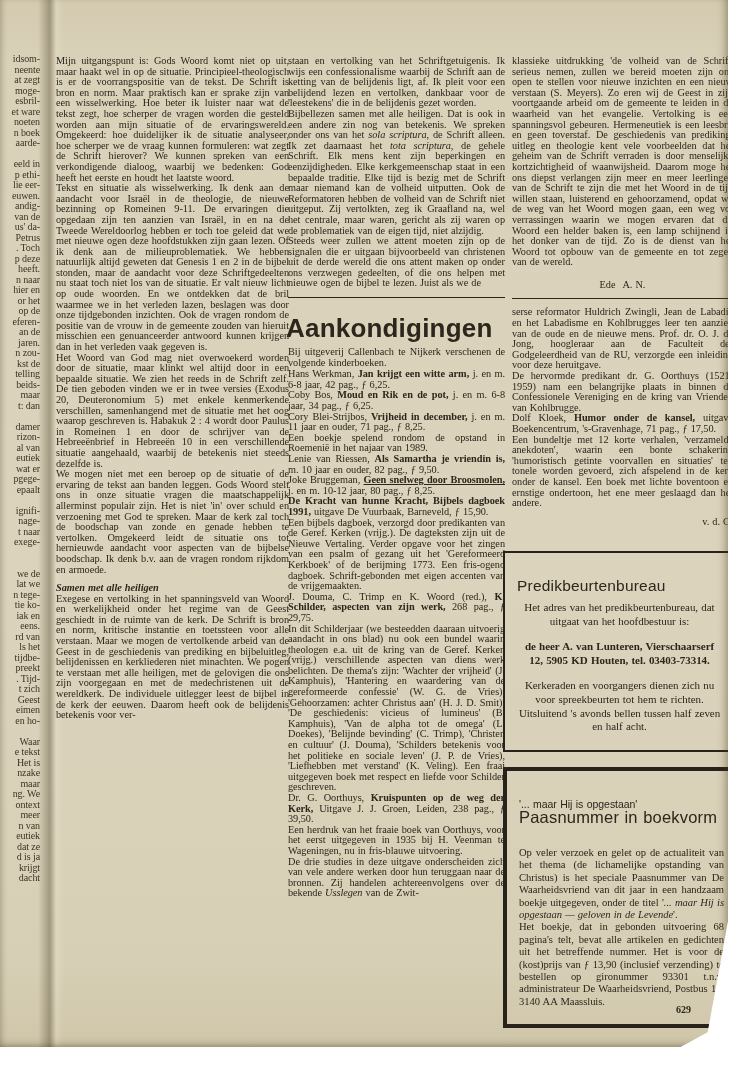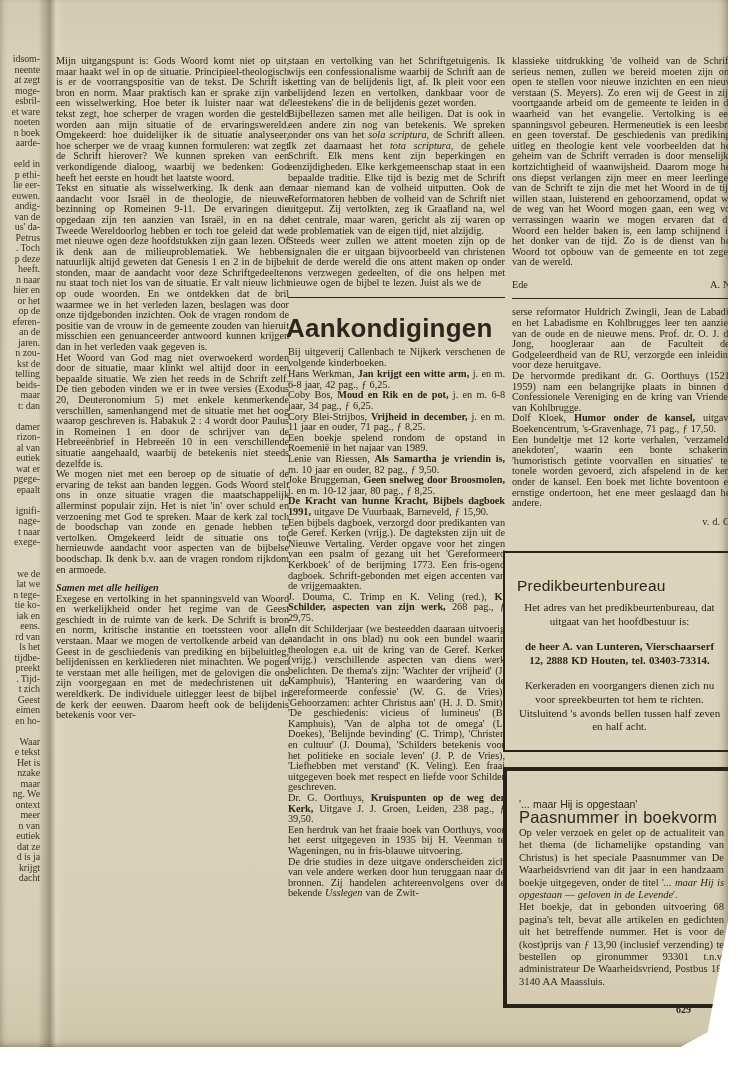--- a/index.html
+++ b/index.html
@@ -37,41 +37,41 @@
   #col1{left:56px;width:233px;}
   #col2{left:288px;width:217px;}
   #col3{left:512px;width:221px;}
   .subhead{font-weight:bold;margin-top:8px !important;font-style:italic;}
   .rule{border:none;border-top:1.7px solid #2c261c;margin:8px 0 0 0;}
   .ann-title{
     font-family:"Liberation Sans", sans-serif;font-weight:700;
     font-size:26px;letter-spacing:.2px;margin:16px 0 5px -2px;line-height:28px;
   }
   .ann-intro{margin-bottom:1px !important;}
-  .sigrow{display:flex;justify-content:space-between;margin:12px 0 4px 0;gap:7px;}
+  .sigrow{display:flex;justify-content:center;margin:12px 0 4px 0;gap:7px;}
   .sigright{text-align:right;margin-top:8px !important;}
   .notice-box{
     border:2px solid #27221a;margin:24px 0 0 -9px;width:205px;
     padding:28px 12px 16px 12px;
   }
   .notice-box.thick{border-width:4px;margin-top:15px;}
   .box-title{
     font-family:"Liberation Sans", sans-serif;font-weight:400;
     font-size:15.5px;margin:0 0 9px 0;letter-spacing:.2px;
   }
   .box-body{font-size:11px;line-height:13.6px;text-align:center;margin:0 0 12px 0 !important;}
   .box-body.bold{font-weight:bold;}
   .box-body.last{margin-bottom:0 !important;}
   .motto{
     font-family:"Liberation Sans", sans-serif;font-size:10.5px;
     margin:0 0 3px 0 !important;text-align:left;
   }
   .easter-title{
     font-family:"Liberation Sans", sans-serif;font-weight:400;
-    font-size:16.5px;margin:0 0 4px 0;letter-spacing:.2px;
+    font-size:16.5px;margin:0 0 24px 0;letter-spacing:.2px;
   }
   .easter-body{font-size:10.6px;line-height:12.4px;margin:0 !important;}
   .pagenum{
     position:absolute;left:676px;top:1004px;font-size:10px;font-weight:bold;color:#2c261c;
   }
 </style>
 </head>
 <body>
 
 <div class="paper">
@@ -171,24 +171,24 @@
     <p><span>Bijbellezen samen met alle heiligen. Dat is ook in een andere zin nog van betekenis. We spreken onder ons van het </span><span style="font-style: italic;">sola scriptura</span><span>, de Schrift alleen. Ik zet daarnaast het </span><span style="font-style: italic;">tota scriptura</span><span>, de gehele Schrift. Elk mens kent zijn beperkingen en eenzijdigheden. Elke kerkgemeenschap staat in een bepaalde traditie. Elke tijd is bezig met de Schrift maar niemand kan de volheid uitputten. Ook de Reformatoren hebben de volheid van de Schrift niet uitgeput. Zij vertolkten, zeg ik Graafland na, wel het centrale, maar waren, gericht als zij waren op de problematiek van de eigen tijd, niet alzijdig.</span></p>
     <p>Steeds weer zullen we attent moeten zijn op de signalen die er uitgaan bijvoorbeeld van christenen uit de derde wereld die ons attent maken op onder ons verzwegen gedeelten, of die ons helpen met nieuwe ogen de bijbel te lezen. Juist als we de</p>
     <hr class="rule">
     <div class="ann-title">Aankondigingen</div>
     <p class="ann-intro">Bij uitgeverij Callenbach te Nijkerk verschenen de volgende kinderboeken.</p>
     <p><span>Hans Werkman, </span><span style="font-weight: bold;">Jan krijgt een witte arm,</span><span> j. en m. 6-8 jaar, 42 pag., ƒ 6,25.</span></p>
     <p><span>Coby Bos, </span><span style="font-weight: bold;">Moud en Rik en de pot,</span><span> j. en m. 6-8 jaar, 34 pag., ƒ 6,25.</span></p>
     <p><span>Cory Blei-Strijbos, </span><span style="font-weight: bold;">Vrijheid in december,</span><span> j. en m. 11 jaar en ouder, 71 pag., ƒ 8,25.</span></p>
     <p><span>Een boekje spelend rondom de opstand in Roemenië in het najaar van 1989.</span></p>
     <p><span>Lenie van Riessen, </span><span style="font-weight: bold;">Als Samartha je vriendin is,</span><span> m. 10 jaar en ouder, 82 pag., ƒ 9,50.</span></p>
-    <p><span>Joke Bruggeman, </span><span style="font-weight: bold;">Geen snelweg door Broosmolen,</span><span> j. en m. 10-12 jaar, 80 pag., ƒ 8,25.</span></p>
+    <p><span>Joke Bruggeman, </span><span style="font-weight: bold; text-decoration: underline;">Geen snelweg door Broosmolen,</span><span> j. en m. 10-12 jaar, 80 pag., ƒ 8,25.</span></p>
     <p><span style="font-weight: bold;">De Kracht van hunne Kracht, Bijbels dagboek 1991,</span><span> uitgave De Vuurbaak, Barneveld, ƒ 15,90.</span></p>
     <p><span>Een bijbels dagboek, verzorgd door predikanten van de Geref. Kerken (vrijg.). De dagteksten zijn uit de Nieuwe Vertaling. Verder opgave voor het zingen van een psalm of gezang uit het 'Gereformeerd Kerkboek' of de berijming 1773. Een fris-ogend dagboek. Schrift-gebonden met eigen accenten van de vrijgemaakten.</span></p>
-    <p><span>J. Douma, C. Trimp en K. Veling (red.), </span><span style="font-weight: bold;">K. Schilder, aspecten van zijn werk,</span><span> 268 pag., ƒ 29,75.</span></p>
+    <p><span>J. Douma, C. Trimp en K. Woord (red.), </span><span style="font-weight: bold;">K. Schilder, aspecten van zijn werk,</span><span> 268 pag., ƒ 29,75.</span></p>
     <p><span>In dit Schilderjaar (we besteedden daaraan uitvoerig aandacht in ons blad) nu ook een bundel waarin theologen e.a. uit de kring van de Geref. Kerken (vrijg.) verschillende aspecten van diens werk belichten. De thema's zijn: 'Wachter der vrijheid' (J. Kamphuis), 'Hantering en waardering van de gereformeerde confessie' (W. G. de Vries), 'Gehoorzamen: achter Christus aan' (H. J. D. Smit), 'De geschiedenis: vicieus of lumineus' (B. Kamphuis), 'Van de alpha tot de omega' (L. Doekes), 'Belijnde bevinding' (C. Trimp), 'Christen en cultuur' (J. Douma), 'Schilders betekenis voor het politieke en sociale leven' (J. P. de Vries), 'Liefhebben met verstand' (K. Veling). Een fraai uitgegeven boek met respect en liefde voor Schilder geschreven.</span></p>
     <p><span>Dr. G. Oorthuys, </span><span style="font-weight: bold;">Kruispunten op de weg der Kerk,</span><span> Uitgave J. J. Groen, Leiden, 238 pag., ƒ 39,50.</span></p>
     <p><span>Een herdruk van het fraaie boek van Oorthuys, voor het eerst uitgegeven in 1935 bij H. Veenman te Wageningen, nu in fris-blauwe uitvoering.</span></p>
     <p><span>De drie studies in deze uitgave onderscheiden zich van vele andere werken door hun teruggaan naar de bronnen. Zij handelen achtereenvolgens over de bekende </span><span style="font-style: italic;">Usslegen</span><span> van de Zwit-</span></p>
   </div>
 
   <div class="col" id="col3">
     <p>klassieke uitdrukking 'de volheid van de Schrift' serieus nemen, zullen we bereid moeten zijn ons open te stellen voor nieuwe inzichten en een nieuw verstaan (S. Meyers). Zo eren wij de Geest in zijn voortgaande arbeid om de gemeente te leiden in de waarheid van het evangelie. Vertolking is een spanningsvol gebeuren. Hermeneutiek is een leesbril en geen toverstaf. De geschiedenis van prediking, uitleg en theologie kent vele voorbeelden dat het geheim van de Schrift verraden is door menselijke kortzichtigheid of waanwijsheid. Daarom moge het ons diepst verlangen zijn meer en meer leerlingen van de Schrift te zijn die met het Woord in de tijd willen staan, luisterend en gehoorzamend, opdat we de weg van het Woord mogen gaan, een weg vol verrassingen waarin we mogen ervaren dat dit Woord een helder baken is, een lamp schijnend in het donker van de tijd. Zo is de dienst van het Woord tot opbouw van de gemeente en tot zegen van de wereld.</p>
     <div class="sigrow">
       <span>Ede</span>
@@ -197,21 +197,21 @@
     <hr class="rule" style="margin-bottom:8px;">
     <p>serse reformator Huldrich Zwingli, Jean de Labadie en het Labadisme en Kohlbrugges leer ten aanzien van de oude en de nieuwe mens. Prof. dr. O. J. de Jong, hoogleraar aan de Faculteit der Godgeleerdheid van de RU, verzorgde een inleiding voor deze heruitgave.</p>
     <p>De hervormde predikant dr. G. Oorthuys (1521-1959) nam een belangrijke plaats in binnen de Confessionele Vereniging en de kring van Vrienden van Kohlbrugge.</p>
     <p><span>Dolf Kloek, </span><span style="font-weight: bold;">Humor onder de kansel,</span><span> uitgave Boekencentrum, 's-Gravenhage, 71 pag., ƒ 17,50.</span></p>
     <p>Een bundeltje met 12 korte verhalen, 'verzamelde anekdoten', waarin een bonte schakering 'humoristisch getinte voorvallen en situaties' ten tonele worden gevoerd, zich afspelend in de kerk onder de kansel. Een boek met lichte boventoon en ernstige ondertoon, het ene meer geslaagd dan het andere.</p>
     <p class="sigright">v. d. G.</p>
 
     <div class="notice-box">
       <div class="box-title">Predikbeurtenbureau</div>
       <p class="box-body">Het adres van het predikbeurtenbureau, dat uitgaat van het hoofdbestuur is:</p>
-      <p class="box-body bold">de heer A. van Lunteren, Vierschaarserf 12, 2888 KD Houten, tel. 03403-73314.</p>
+      <p class="box-body bold">de heer A. van Lunteren, Vierschaarserf 12, 5905 KD Houten, tel. 03403-73314.</p>
       <p class="box-body last">Kerkeraden en voorgangers dienen zich nu voor spreekbeurten tot hem te richten. Uitsluitend 's avonds bellen tussen half zeven en half acht.</p>
     </div>
 
     <div class="notice-box thick">
       <p class="motto">'... maar Hij is opgestaan'</p>
       <div class="easter-title">Paasnummer in boekvorm</div>
       <p class="easter-body"><span>Op veler verzoek en gelet op de actualiteit van het thema (de lichamelijke opstanding van Christus) is het speciale Paasnummer van De Waarheidsvriend van dit jaar in een handzaam boekje uitgegeven, onder de titel '</span><span style="font-style: italic;">... maar Hij is opgestaan — geloven in de Levende</span><span>'.</span></p>
       <p class="easter-body">Het boekje, dat in gebonden uitvoering 68 pagina's telt, bevat alle artikelen en gedichten uit het betreffende nummer. Het is voor de (kost)prijs van ƒ 13,90 (inclusief verzending) te bestellen op gironummer 93301 t.n.v. administrateur De Waarheidsvriend, Postbus 18, 3140 AA Maassluis.</p>
     </div>
   </div>

